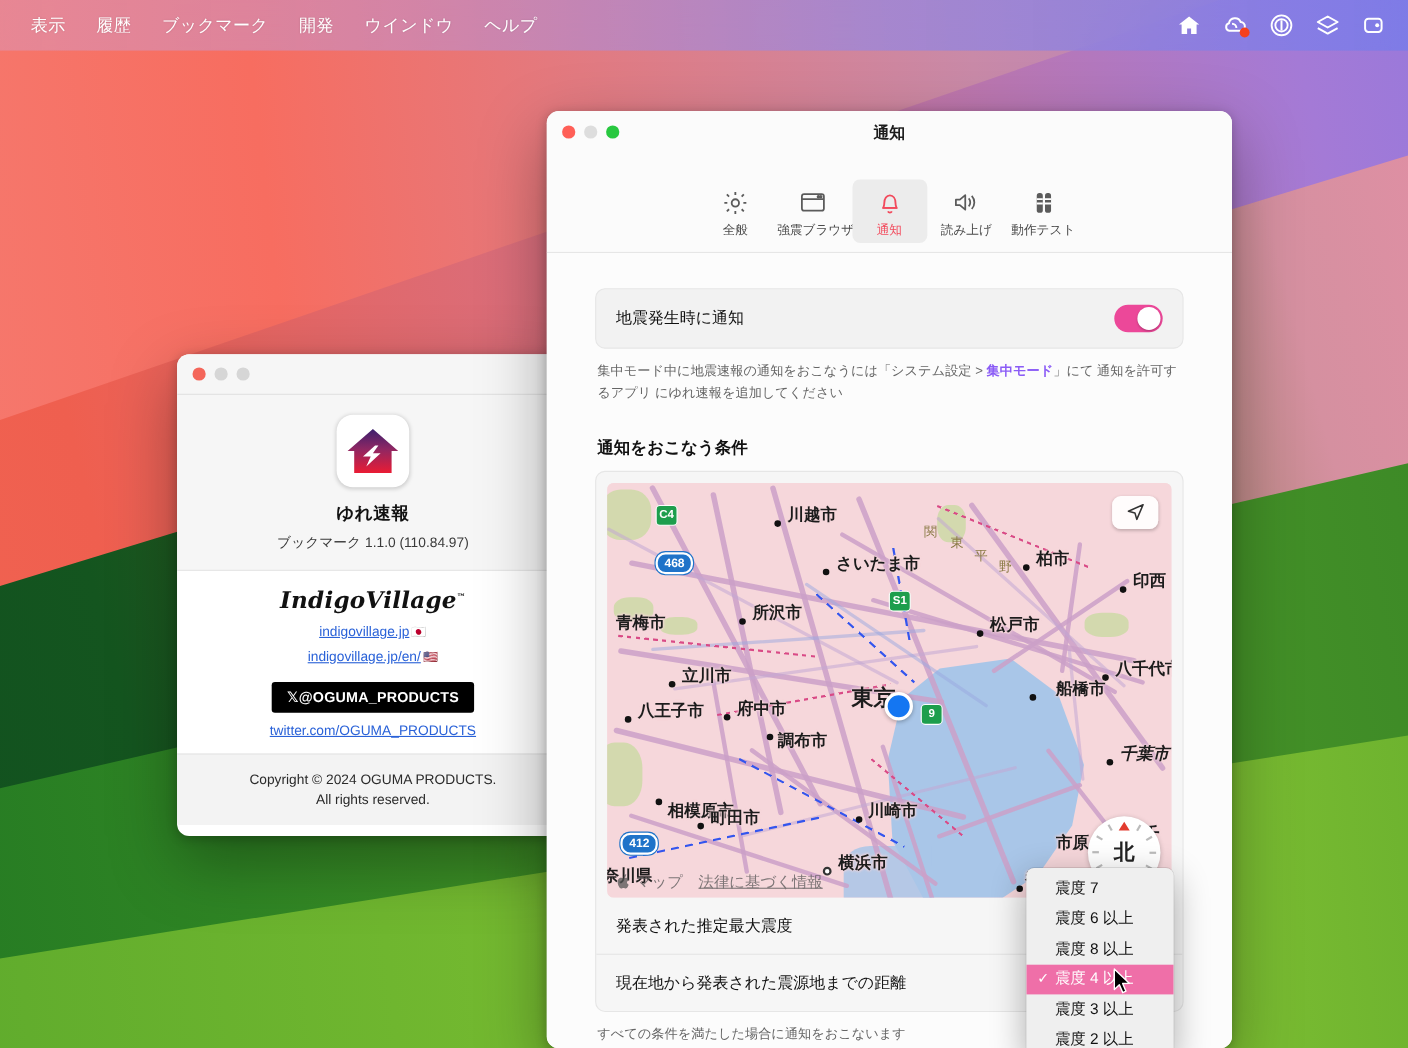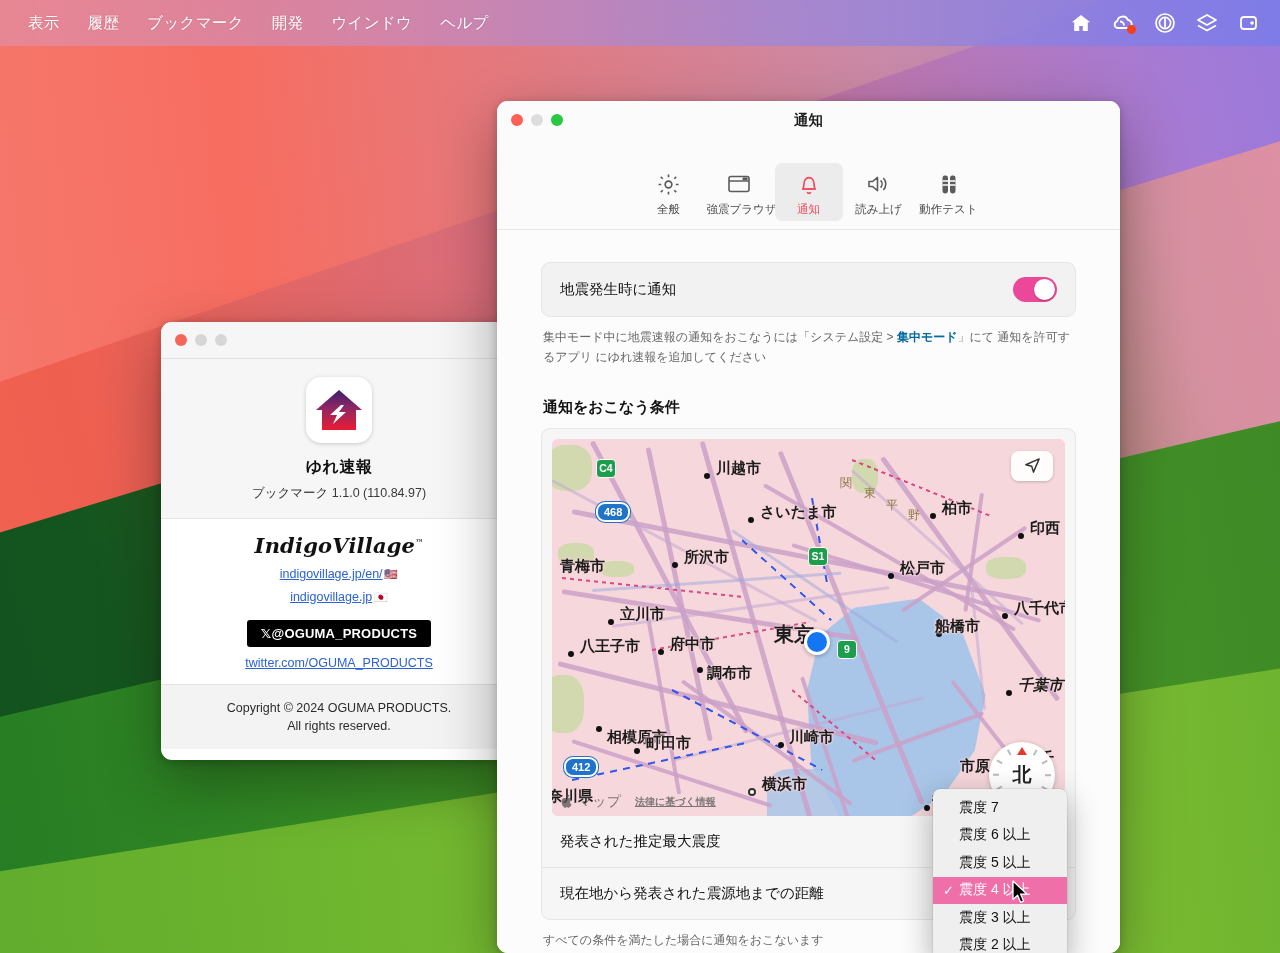--- a/index.html
+++ b/index.html
@@ -109,21 +109,21 @@
 
   .card { background:#f2f2f2; border:1px solid #e6e6e6; border-radius:9px; }
   .rowline { display:flex; align-items:center; justify-content:space-between; padding:14px 18px; }
   .rowlabel { font-size:14.5px; color:#111; }
 
   .toggle { width:44px; height:25px; border-radius:13px; background:#ec4899; position:relative; }
   .toggle .knob { position:absolute; top:2px; right:2px; width:21px; height:21px; border-radius:50%;
                   background:#fff; box-shadow:0 1px 2px rgba(0,0,0,.25); }
 
   .helptext { font-size:12px; color:#666; line-height:1.65; margin:11px 2px 0; }
-  .helptext b { color:#0369a1; }
+  .helptext b { color:#8b5cf6; }
 
   .sectionhead { font-size:15px; font-weight:700; color:#111; margin:30px 2px 11px; }
 
   .condcard { background:#f6f6f6; border:1px solid #e6e6e6; border-radius:9px; overflow:hidden; }
   .mapwrap { padding:10px 10px 0; }
   .mapbox { position:relative; height:377px; border-radius:6px; overflow:hidden;
             background:#f6dcdf; }
   .condrow { display:flex; align-items:center; justify-content:space-between; padding:16px 18px; font-size:14.5px; color:#111; }
   .condrow + .condrow { border-top:1px solid #e4e4e4; }
   .footnote { font-size:12px; color:#666; margin:12px 2px 0; }
@@ -160,21 +160,21 @@
   .compass .n { font-size:19px; font-weight:600; color:#222; }
   .compass .tri { position:absolute; top:5px; left:50%; transform:translateX(-50%);
                   width:0;height:0;border-left:5px solid transparent;border-right:5px solid transparent;
                   border-bottom:8px solid #e23b2e; }
   .compass .tick { position:absolute; left:50%; top:4px; width:1.5px; height:6px; background:#bbb;
                    transform-origin:50% 29px; }
   .compass .dot { position:absolute; bottom:6px; left:50%; transform:translateX(-50%);
                   width:4px;height:4px;border-radius:50%;background:#555; }
   .attrib { position:absolute; left:9px; bottom:5px; display:flex; align-items:center; gap:4px;
             font-size:14px; color:#555; opacity:.75; }
-  .attrib .legal { font-size:10px; text-decoration:underline; color:#555; margin-left:10px;font-weight:bold; }
+  .attrib .legal { font-size:14px; text-decoration:underline; color:#555; margin-left:10px; }
 
   
   #dropdown { position:absolute; left:933px; top:789px; width:134px;
               background:#efefef; border-radius:7px; padding:5px 0 0;
               box-shadow:0 10px 32px rgba(0,0,0,.32), 0 0 0 .5px rgba(0,0,0,.13);
               z-index:60; overflow:hidden; }
   .ddrow { height:27.5px; display:flex; align-items:center; font-size:14px; color:#111;
            padding-left:10px; position:relative; }
   .ddrow .chk { width:16px; font-size:13px; color:transparent; }
   .ddrow.sel { background:#ef6fa8; color:#fff; }
@@ -264,24 +264,24 @@
     </div>
     <div class="appname">ゆれ速報</div>
     <div class="appver">ブックマーク 1.1.0 (110.84.97)</div>
   </div>
 
   <div class="midsec">
     <div class="brand">
       <span>IndigoVillage</span><sup>™</sup>
     </div>
     <div class="linkrow">
+      <a href="#">indigovillage.jp</a><span class="flag">🇯🇵</span>
+    </div>
+    <div class="linkrow">
       <a href="#">indigovillage.jp/en/</a><span class="flag">🇺🇸</span>
-    </div>
-    <div class="linkrow">
-      <a href="#">indigovillage.jp</a><span class="flag">🇯🇵</span>
     </div>
     <div class="xbadge">
       <span>𝕏</span><span>@OGUMA_PRODUCTS</span>
     </div>
     <div class="twlink">
       <a href="#">twitter.com/OGUMA_PRODUCTS</a>
     </div>
   </div>
 
   <div class="footsec">
@@ -449,21 +449,21 @@
           <div class="city" style="left:208px;top:64px;">さいたま市</div>
           <div class="city" style="left:390px;top:60px;">柏市</div>
           <div class="city" style="left:478px;top:80px;">印西</div>
           <div class="city" style="left:132px;top:109px;">所沢市</div>
           <div class="city" style="left:8px;top:118px;">青梅市</div>
           <div class="city" style="left:348px;top:120px;">松戸市</div>
           <div class="city" style="left:68px;top:166px;">立川市</div>
           <div class="city" style="left:118px;top:196px;">府中市</div>
           <div class="city" style="left:28px;top:198px;">八王子市</div>
           <div class="city big" style="left:222px;top:182px;">東京</div>
-          <div class="city" style="left:383px;top:178px;">船橋市</div>
+          <div class="city" style="left:408px;top:178px;">船橋市</div>
           <div class="city" style="left:462px;top:160px;">八千代市</div>
           <div class="city" style="left:155px;top:225px;">調布市</div>
           <div class="city" style="left:466px;top:237px;font-style:italic;">千葉市</div>
           <div class="city" style="left:55px;top:289px;">相模原市</div>
           <div class="city" style="left:94px;top:295px;">町田市</div>
           <div class="city" style="left:237px;top:289px;">川崎市</div>
           <div class="city" style="left:210px;top:336px;">横浜市</div>
           <div class="city" style="left:408px;top:318px;">市原</div>
           <div class="city" style="left:487px;top:310px;">千</div>
           <div class="city" style="left:-4px;top:348px;">奈川県</div>
@@ -471,21 +471,21 @@
 
           <div class="plainlbl" style="left:288px;top:36px;">関</div>
           <div class="plainlbl" style="left:312px;top:46px;">東</div>
           <div class="plainlbl" style="left:334px;top:58px;">平</div>
           <div class="plainlbl" style="left:356px;top:68px;">野</div>
 
           <div class="shield" style="left:44px;top:63px;">468</div>
           <div class="shield" style="left:12px;top:318px;">412</div>
 
           <div class="exit" style="left:44px;top:20px;">C4</div>
-          <div class="exit" style="left:256px;top:108px;">S1</div>
+          <div class="exit" style="left:256px;top:98px;">S1</div>
           <div class="exit" style="left:285px;top:201px;">9</div>
 
           <div class="userdot" style="left:252px;top:190px;"></div>
 
           <div class="locbtn">
             <svg width="19" height="19" viewBox="0 0 20 20" fill="none" stroke="#333" stroke-width="1.5" stroke-linejoin="round">
               <path d="M17 3 3 9.2l6.2 1.6L11 17Z"></path>
             </svg>
           </div>
 
@@ -531,21 +531,21 @@
   <div class="ddrow">
       <span class="chk">✓</span>
       <span>震度 7</span>
     </div>
   <div class="ddrow">
       <span class="chk">✓</span>
       <span>震度 6 以上</span>
     </div>
   <div class="ddrow">
       <span class="chk">✓</span>
-      <span>震度 5 以上</span>
+      <span>震度 8 以上</span>
     </div>
   <div class="ddrow sel">
       <span class="chk">✓</span>
       <span>震度 4 以上</span>
     </div>
   <div class="ddrow">
       <span class="chk">✓</span>
       <span>震度 3 以上</span>
     </div>
   <div class="ddrow">

